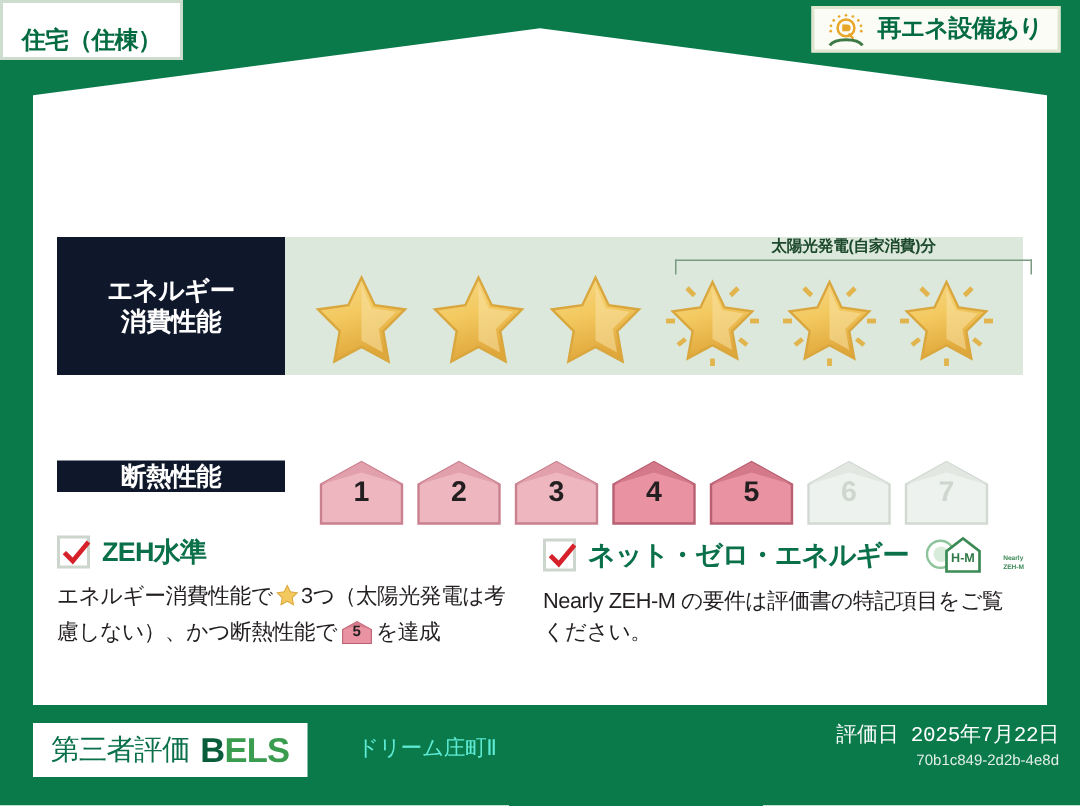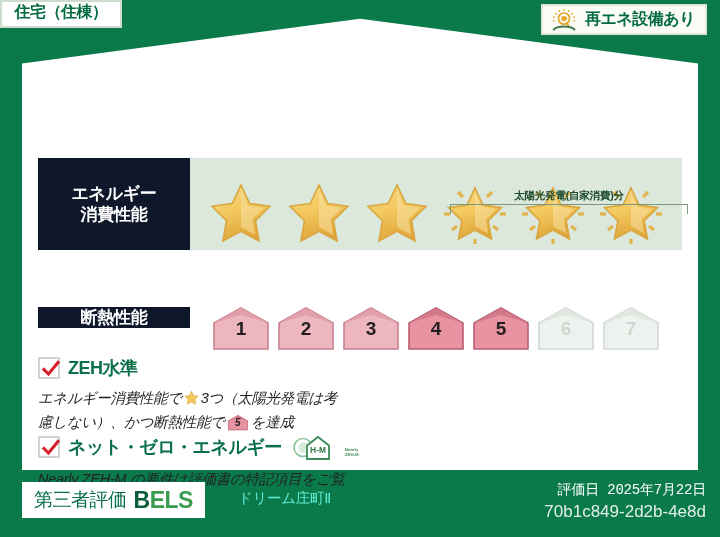--- a/index.html
+++ b/index.html
@@ -25,24 +25,24 @@
     width: 676px;
     height: 470px;
     background: #ffffff;
     clip-path: polygon(0% 13.5%, 50% 4.0%, 100% 13.5%, 100% 100%, 0% 100%);
   }
 
   
   .corner-tab {
     position: absolute;
     left: 0px; top: 0px;
-    width: 122px; height: 28px;
+    width: 122px; height: 40px;
     background: #ffffff;
     border: 2px solid #cddccd;
-    display: flex; align-items: flex-start; justify-content: center;
+    display: flex; align-items: flex-end; justify-content: center;
     z-index: 6;
   }
   .corner-tab .tab-text {
     color: #046b41;
     font-size: 16px;
     font-weight: bold;
     letter-spacing: -0.5px;
   }
 
   
@@ -129,21 +129,20 @@
   .star-cell svg { width: 74px; height: 68px; display: block; }
 
   
   .solar-annot {
     position: absolute;
     left: 260px;
     top: 1px;
     width: 238px;
     z-index: 6;
     pointer-events: none;
-    margin-top: 31px;
   }
   .solar-annot .annot-text {
     display: block;
     text-align: center;
     color: #1d4a2c;
     font-size: 10.5px;
     font-weight: bold;
     letter-spacing: -0.2px;
     line-height: 1.1;
   }
@@ -180,21 +179,20 @@
   .hb-num.off { color: #cfd6cf; }
 
   
   .criteria {
     position: absolute;
     left: 38px;
     top: 356px;
     width: 648px;
     display: flex;
     z-index: 5;
-    flex-direction: column;
   }
   .crit-col { width: 324px; padding-right: 12px; }
   .crit-head {
     display: flex;
     align-items: center;
     gap: 8px;
     margin-bottom: 8px;
   }
   .checkbox {
     width: 22px; height: 22px;
@@ -209,21 +207,20 @@
     font-size: 18px;
     font-weight: bold;
     letter-spacing: -0.5px;
     white-space: nowrap;
   }
   .crit-desc {
     color: #231f20;
     font-size: 14.5px;
     line-height: 1.48;
     letter-spacing: -0.3px;
-    font-style: italic;
   }
   .inline-star { display: inline-block; vertical-align: -3px; margin: 0 1px; }
   .inline-house {
     display: inline-block;
     vertical-align: -4px;
     position: relative;
     width: 22px; height: 17px;
     margin: 0 2px;
   }
   .inline-house svg { display: block; width: 22px; height: 17px; }
@@ -276,21 +273,21 @@
     position: absolute;
     right: 14px; top: 11px;
     color: #ffffff; font-size: 14px;
     letter-spacing: -0.2px;
     text-align: right;
     font-family: Liberation Mono, monospace;
   }
   .eval-id {
     position: absolute;
     right: 14px; top: 32px;
-    color: #e2efe8; font-size: 17px;
+    color: #e2efe8; font-size: 10px;
     letter-spacing: 0px;
     text-align: right;
     font-family: "Liberation Sans", "DejaVu Sans", sans-serif;
   }
 </style>
 </head>
 <body>
 
 <div id="label-root">
 

